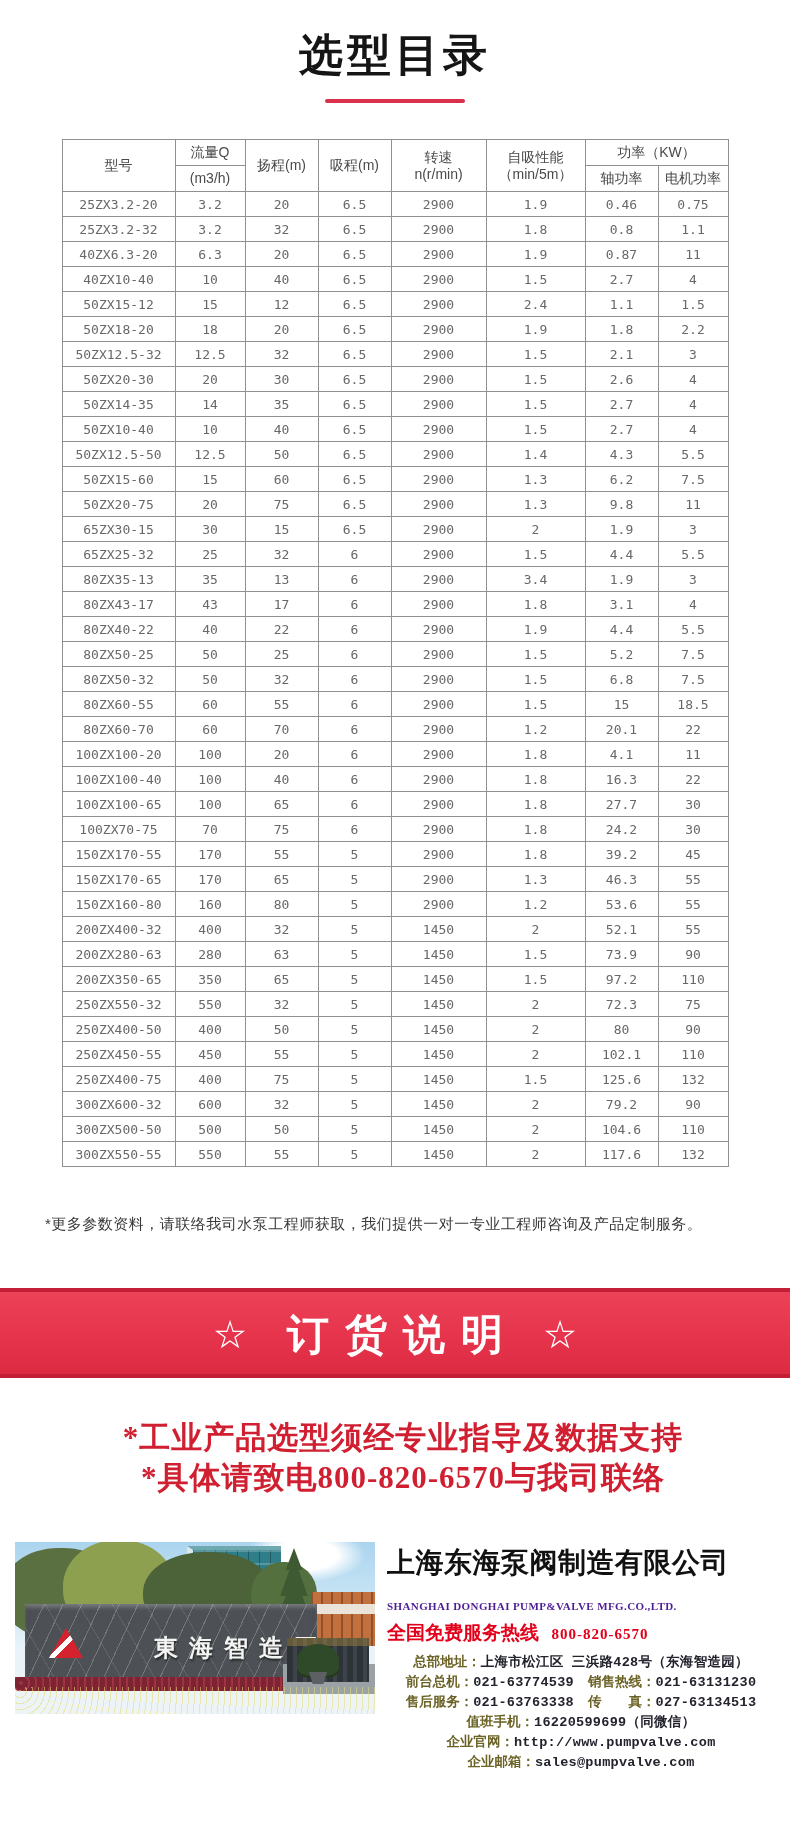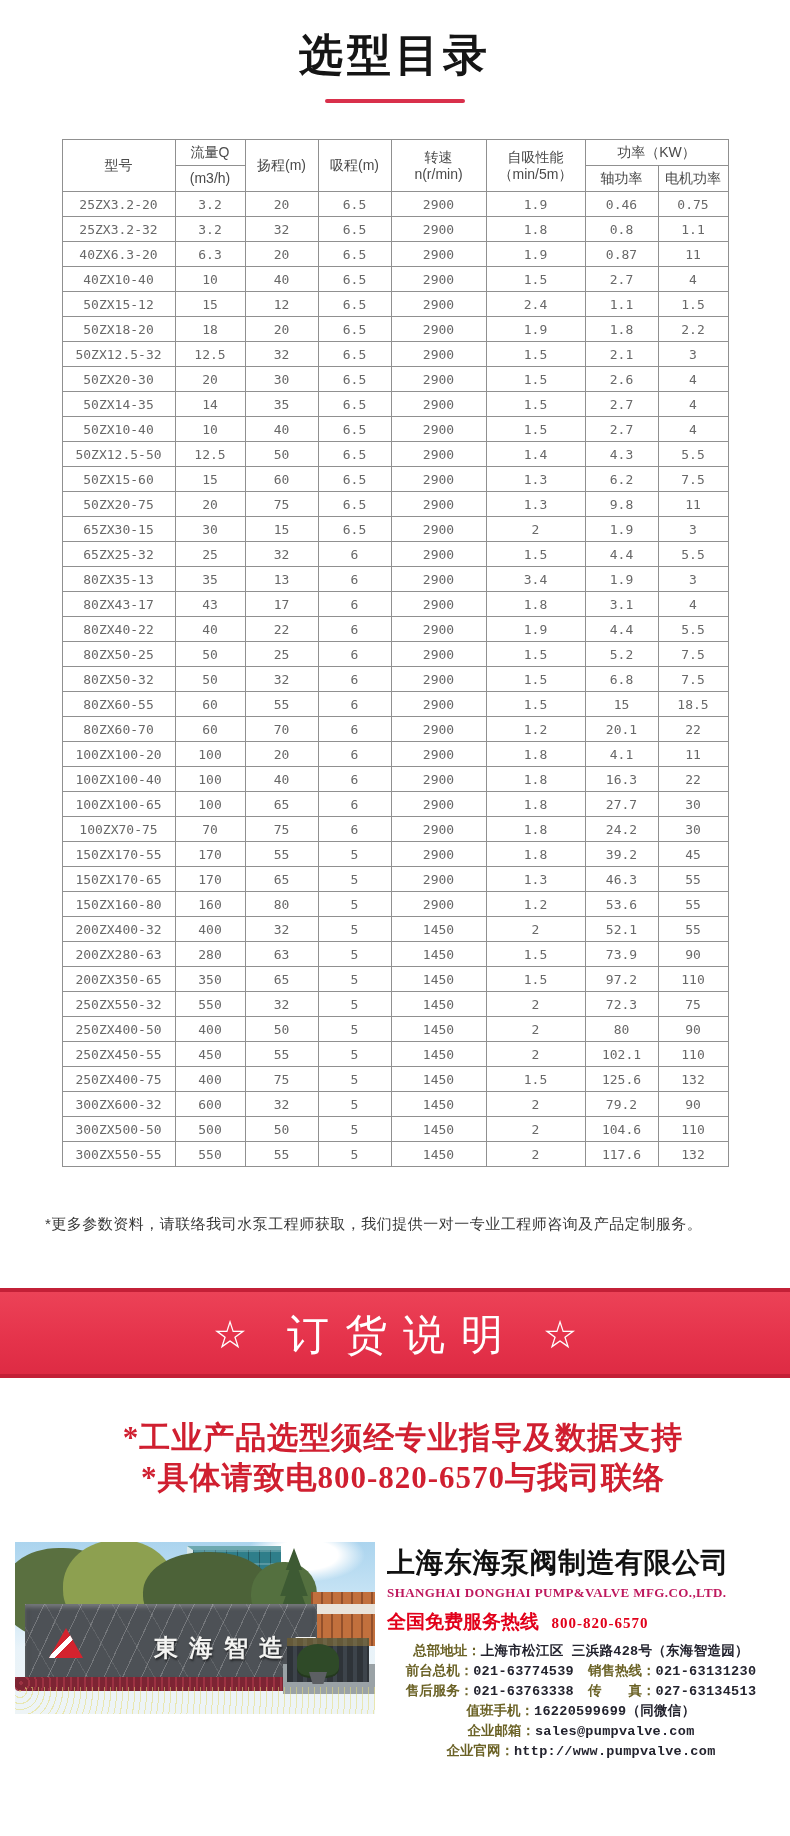--- a/index.html
+++ b/index.html
@@ -42,21 +42,21 @@
   
   .banner {
     margin-top:54px; width:790px; height:90px;
     background:linear-gradient(180deg,#ec4257 0%,#e5334b 55%,#dd2a43 100%);
     border-top:4px solid #c32037;
     box-shadow:inset 0 -4px 0 #c32037;
     display:flex; align-items:center; justify-content:center;
     color:#ffffff;
   }
   .banner .star { font-size:34px; font-weight:normal; margin:0 24px; }
-  .banner .b-title { font-size:42px; font-weight:normal; letter-spacing:16px; text-indent:16px; }
+  .banner .b-title { font-size:42px; font-weight:bold; letter-spacing:16px; text-indent:16px; }
   
   .slogans { margin-top:40px; text-align:center;margin-left:16px; }
   .slogans .line {
     font-family:"Liberation Serif", serif;
     font-size:31px; font-weight:bold; color:#d01f30; line-height:40px; letter-spacing:1px;
   }
   
   .footer { margin-top:44px; padding:0 15px; display:flex; gap:12px; }
   
   .photo { position:relative; width:360px; height:172px; overflow:hidden; flex:0 0 auto;
@@ -124,22 +124,22 @@
   }
   .p-cycas {
     right:36px; top:102px; width:42px; height:32px; background:#2f4a28; border-radius:50% 50% 30% 30%;
     box-shadow:0 2px 0 #24381e;
   }
   .p-pot { right:48px; top:130px; width:18px; height:12px; background:#5c5f63; clip-path:polygon(0 0,100% 0,80% 100%,20% 100%); }
   
   .info { flex:1; padding-top:2px; }
   .name-cn { font-size:28px; font-weight:bold; color:#111111; letter-spacing:0.5px; white-space:nowrap; }
   .name-en {
-    margin-top:3px; font-family:"Liberation Serif", serif; font-weight:bold;
-    font-size:13px; color:#be185d; letter-spacing:0.4px; white-space:nowrap;
+    margin-top:18px; font-family:"Liberation Serif", serif; font-weight:bold;
+    font-size:11px; color:#4c1d95; letter-spacing:0.4px; white-space:nowrap;
   }
   .hotline { margin-top:8px; color:#e2001a; white-space:nowrap; }
   .hotline .h-label { font-size:19px; font-weight:bold; }
   .hotline .h-number { font-size:15px; font-weight:bold; font-family:"Liberation Serif", serif; letter-spacing:1px; margin-left:8px; }
   .contacts { margin-top:7px; font-family:Liberation Mono, monospace; font-weight:bold;text-align:center; }
   .c-line { font-size:13.5px; line-height:20px; white-space:nowrap; }
   .c-label { color:#6b6226; }
   .c-value { color:#23232e; letter-spacing:0.3px; }
   .c-value + .c-label { margin-left:14px; }
 </style>
@@ -620,20 +620,20 @@
       <div class="name-en">SHANGHAI DONGHAI PUMP&amp;VALVE MFG.CO.,LTD.</div>
       <div class="hotline">
         <span class="h-label">全国免费服务热线</span>
         <span class="h-number">800-820-6570</span>
       </div>
       <div class="contacts">
           <div class="c-line"><span class="c-label">总部地址：</span><span class="c-value">上海市松江区 三浜路428号（东海智造园）</span></div>
           <div class="c-line"><span class="c-label">前台总机：</span><span class="c-value">021-63774539</span><span class="c-label">销售热线：</span><span class="c-value">021-63131230</span></div>
           <div class="c-line"><span class="c-label">售后服务：</span><span class="c-value">021-63763338</span><span class="c-label">传　　真：</span><span class="c-value">027-63134513</span></div>
           <div class="c-line"><span class="c-label">值班手机：</span><span class="c-value">16220599699（同微信）</span></div>
+          <div class="c-line"><span class="c-label">企业官网：</span><span class="c-value">http://www.pumpvalve.com</span></div>
           <div class="c-line"><span class="c-label">企业邮箱：</span><span class="c-value">sales@pumpvalve.com</span></div>
-          <div class="c-line"><span class="c-label">企业官网：</span><span class="c-value">http://www.pumpvalve.com</span></div>
         </div>
     </div>
 
   </div>
 
 </div>
 
 </body></html>

